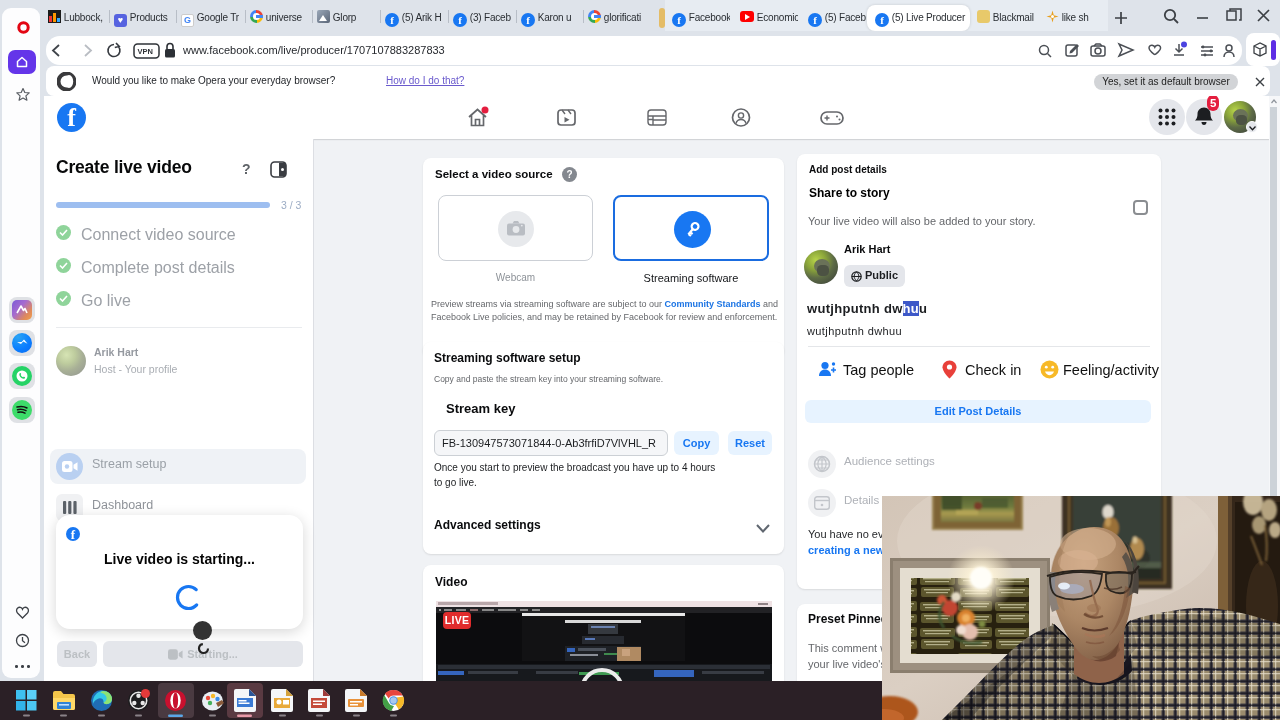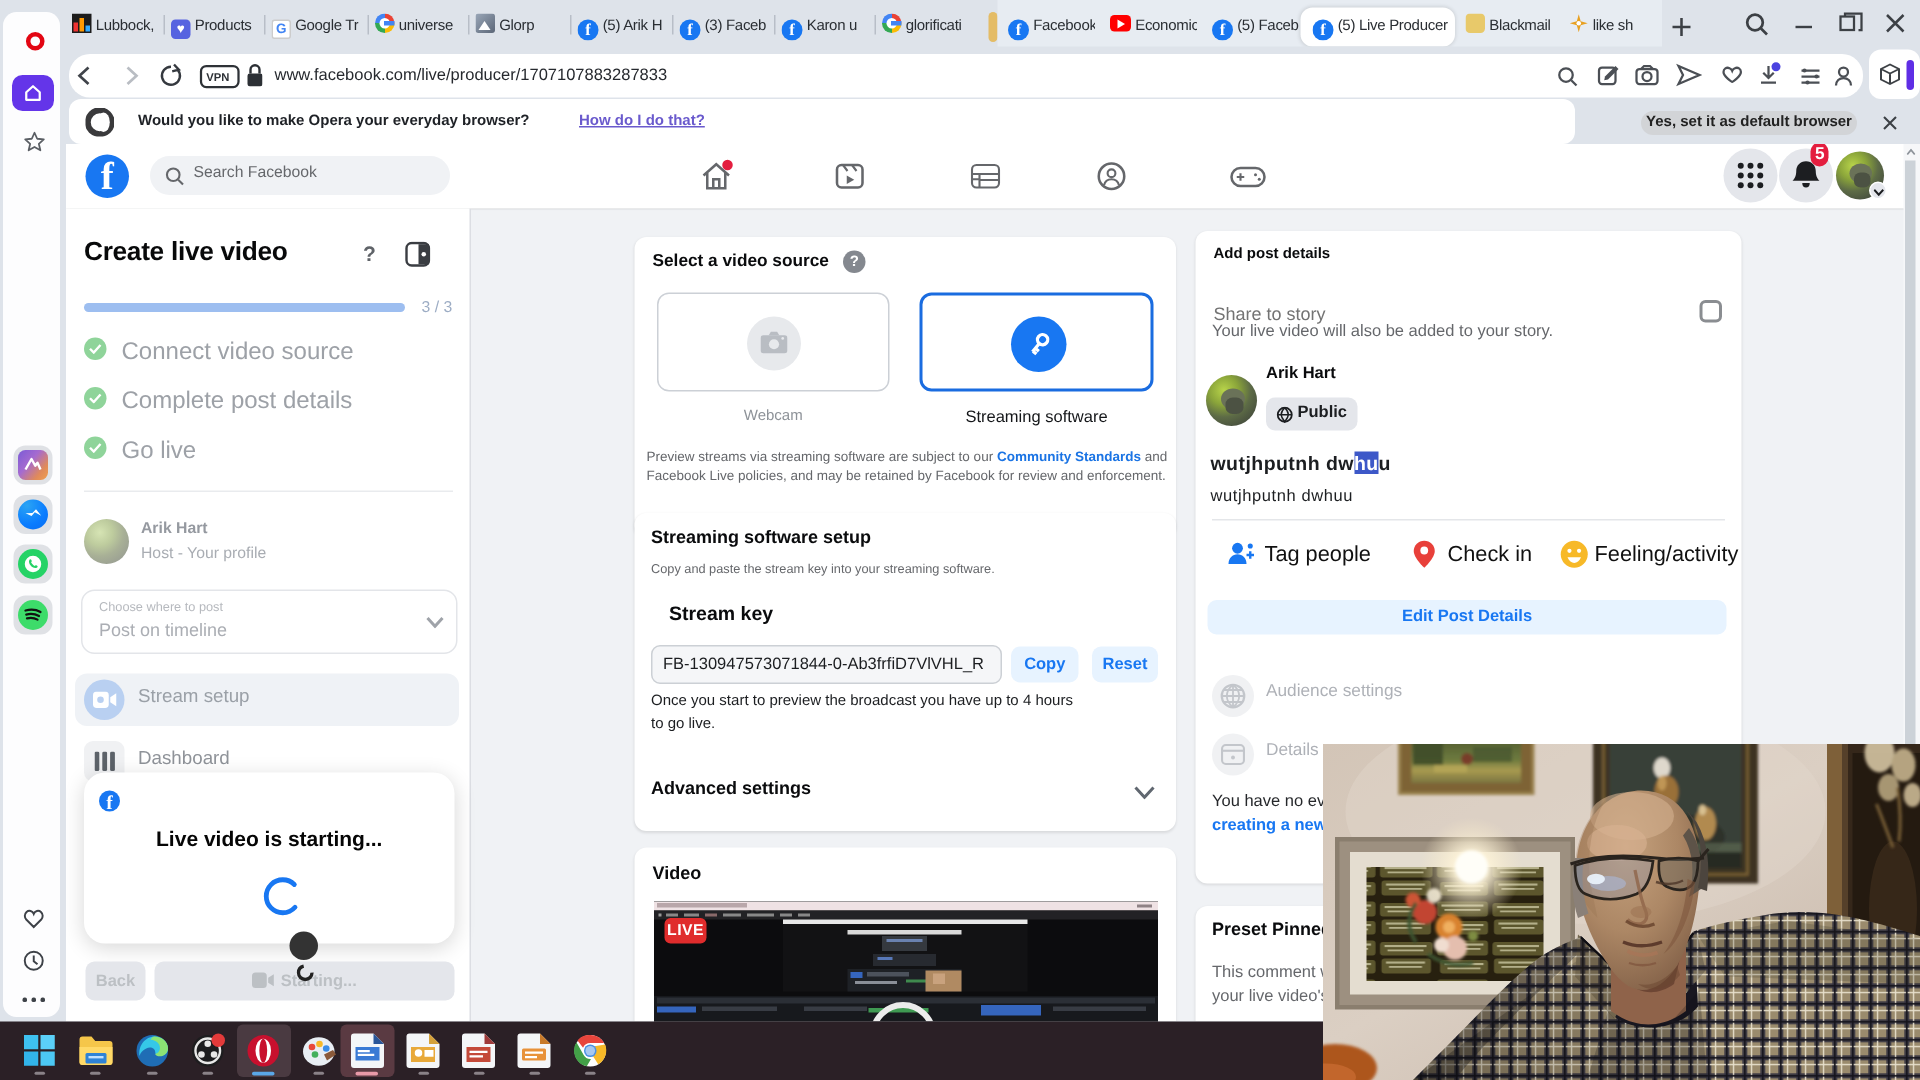--- a/index.html
+++ b/index.html
@@ -99,21 +99,21 @@
       <circle cx="169" cy="15" r="1.4" fill="#4b4f55"></circle>
   </svg>
 </div>
 
 <div class="abs" style="left:1246px;top:33px;width:34px;height:33px;background:#fff;border-radius:8px;"></div>
 <svg class="abs" style="left:1250px;top:41px;" width="20" height="18" viewBox="0 0 20 18">
   <path d="M4 5 l6 -3 6 3 v7 l-6 3 -6 -3z M4 5 l6 3 6 -3 M10 8 V15" fill="none" stroke="#3c4045" stroke-width="1.3"></path>
 </svg>
 <div class="abs" style="left:1271px;top:40px;width:5px;height:20px;background:#5f2ee5;border-radius:3px;"></div>
 
-<div id="notifbar" class="abs" style="left:46px;top:66px;width:1004px;height:30px;background:#fff;border-radius:8px;font-weight:bold;">
+<div id="notifbar" class="abs" style="left:46px;top:66px;width:1224px;height:30px;background:#fff;border-radius:8px;">
   <svg class="abs" style="left:11px;top:6px;" width="19" height="19" viewBox="0 0 19 19">
     <circle cx="9.5" cy="9.5" r="8" fill="none" stroke="#3a3a3c" stroke-width="4"></circle>
     <ellipse cx="12" cy="9.5" rx="4.2" ry="6.5" fill="#fff"></ellipse>
   </svg>
   <div class="abs" style="left:46px;top:9px;font-size:10px;color:#1e2126;">Would you like to make Opera your everyday browser?</div>
   <div class="abs" style="left:300px;top:9px;font-size:10px;color:#6a5acd;text-decoration:underline;margin-left:40px;">How do I do that?</div>
   <div class="abs" style="left:1048px;top:8px;width:144px;height:16px;background:#d2d4d7;border-radius:8px;font-size:10px;color:#222;text-align:center;line-height:16px;white-space:nowrap;">Yes, set it as default browser</div>
   <svg class="abs" style="left:1209px;top:11px;" width="10" height="10" viewBox="0 0 10 10">
       <path d="M1 1 l8 8 M9 1 L1 9" stroke="#3c4045" stroke-width="1.4"></path>
     </svg>
@@ -168,27 +168,20 @@
     <span style="position:absolute;left:0;width:2.5px;height:2.5px;border-radius:50%;background:#3e4248;"></span>
     <span style="position:absolute;left:6px;width:2.5px;height:2.5px;border-radius:50%;background:#3e4248;"></span>
     <span style="position:absolute;left:12px;width:2.5px;height:2.5px;border-radius:50%;background:#3e4248;"></span>
   </div>
 </div>
 
 <div id="fbpage" class="abs" style="left:44px;top:96px;width:1226px;height:585px;background:#f0f2f5;overflow:hidden;">
 
   <div class="abs" style="left:0;top:0;width:1226px;height:43px;background:#fff;box-shadow:0 1px 1px rgba(0,0,0,.12);">
     <div class="abs" style="left:13px;top:7px;width:29px;height:29px;border-radius:50%;background:#1877f2;color:#fff;font-family:'Liberation Serif',serif;font-weight:bold;font-size:26px;text-align:center;line-height:30px;">f</div>
-    <div class="abs" style="left:56px;top:8px;width:200px;height:26px;background:#f0f2f5;border-radius:13px;">
-      <svg style="position:absolute;left:10px;top:6.5px;" width="13" height="13" viewBox="0 0 13 13">
-          <circle cx="5.5" cy="5.5" r="4.2" fill="none" stroke="#65676b" stroke-width="1.4"></circle>
-          <line x1="8.8" y1="8.8" x2="12" y2="12" stroke="#65676b" stroke-width="1.4"></line>
-        </svg>
-      <span style="position:absolute;left:29px;top:5px;font-size:10.5px;color:#65676b;">Search Facebook</span>
-    </div>
 
     <svg class="abs" style="left:421px;top:9px;" width="394px" height="25" viewBox="0 0 394 25">
       <g fill="none" stroke="#65676b" stroke-width="1.7">
         <path d="M4 12 L12.5 4.5 21 12 M6.5 10 V20.5 h12 V10 M10.5 20.5 v-6 h4 v6"></path>
         <rect x="93" y="5" width="17" height="15" rx="3"></rect>
           <path d="M97 5 l3 4 M103 5 l3 4" stroke-width="1.4"></path>
           <path d="M99.5 12 l5 2.8 -5 2.8z" fill="#65676b" stroke="none"></path>
         <path d="M183 8 c0-1.7 1.3-3 3-3 h12 c1.7 0 3 1.3 3 3 v9 c0 1.7 -1.3 3 -3 3 h-12 c-1.7 0 -3 -1.3 -3 -3z M183 11 h18 M188 11 v9 M183 14.5 h5 M188 15 h13" stroke-width="1.4"></path>
         <circle cx="276" cy="12.5" r="8.5"></circle>
           <circle cx="276" cy="10.5" r="2.6" stroke-width="1.4"></circle>
@@ -261,27 +254,20 @@
           <path d="M1 3.5 L3.5 6 8 1" fill="none" stroke="#fff" stroke-width="1.6"></path>
         </svg>
         <div class="abs" style="left:37px;top:153px;font-size:16px;color:#9da1a7;">Go live</div>
       </div>
     <div class="abs" style="left:12px;top:188px;width:246px;height:1px;background:#e9ebee;"></div>
 
     <div class="abs" style="left:12px;top:207px;width:30px;height:30px;border-radius:50%;background:radial-gradient(circle at 35% 30%,#d6e4b4 0%,#becc9e 30%,#a8b096 55%,#9ba093 80%);"></div>
     <div class="abs" style="left:50px;top:207px;font-size:10.5px;font-weight:bold;color:#9599a0;">Arik Hart</div>
     <div class="abs" style="left:50px;top:224px;font-size:10.5px;color:#a9adb3;">Host - Your profile</div>
 
-    <div class="abs" style="left:10px;top:254px;width:251px;height:43px;border:1px solid #e3e5e9;border-radius:9px;">
-      <span style="position:absolute;left:11px;top:5px;font-size:8.5px;color:#b6b9be;">Choose where to post</span>
-      <span style="position:absolute;left:11px;top:19px;font-size:12px;color:#abaeb4;">Post on timeline</span>
-      <svg style="position:absolute;left:229px;top:17px;" width="12" height="8" viewBox="0 0 12 8">
-          <path d="M1 1 L6 6.5 11 1" fill="none" stroke="#9fa3a9" stroke-width="2"></path>
-        </svg>
-    </div>
 
     <div class="abs" style="left:6px;top:310px;width:256px;height:35px;background:#eff2f6;border-radius:8px;">
       <span style="position:absolute;left:6px;top:4px;width:27px;height:27px;border-radius:50%;background:#b9d0f1;"></span>
       <svg style="position:absolute;left:12px;top:12px;" width="16" height="11" viewBox="0 0 16 11">
           <rect x="0" y="0" width="10.5" height="11" rx="2.5" fill="#fff"></rect>
           <path d="M11.5 3.8 L15.5 1.2 v8.6 L11.5 7.2z" fill="#fff"></path>
           <circle cx="5" cy="5.5" r="2.2" fill="#b9d0f1"></circle>
         </svg>
       <span style="position:absolute;left:42px;top:8px;font-size:12.5px;color:#9aa0a7;">Stream setup</span>
     </div>
@@ -398,21 +384,21 @@
       <svg class="abs" style="left:142px;top:64px;" width="62" height="16" viewBox="0 0 62 16">
           <circle cx="24" cy="25" r="20" fill="none" stroke="#ececec" stroke-width="4"></circle>
         </svg>
 
       <div class="abs" style="left:7px;top:11px;width:28px;height:17px;background:#e02c2c;border-radius:4px;color:#fff;font-weight:bold;font-size:10.5px;text-align:center;line-height:17px;letter-spacing:.3px;">LIVE</div>
     </div>
   </div>
 
   <div class="abs" style="left:753px;top:58px;width:364px;height:435px;background:#fff;border-radius:8px;box-shadow:0 1px 2px rgba(0,0,0,.1);">
     <div class="abs" style="left:12px;top:10px;font-size:10px;font-weight:bold;color:#0a0b0d;">Add post details</div>
-    <div class="abs" style="left:12px;top:48px;font-size:12px;font-weight:normal;color:#737373;">Share to story</div>
+    <div class="abs" style="left:12px;top:32px;font-size:12px;font-weight:bold;color:#000000;">Share to story</div>
     <div class="abs" style="left:336px;top:46px;width:15px;height:15px;border:2px solid #8a8d91;border-radius:4px;"></div>
     <div class="abs" style="left:11px;top:61px;font-size:11px;color:#65676b;">Your live video will also be added to your story.</div>
     <div class="abs" style="left:7px;top:96px;width:34px;height:34px;border-radius:50%;background:radial-gradient(circle at 35% 30%,#b8d44a 0%,#8aa43a 30%,#5d6b46 55%,#474f3e 80%);overflow:hidden;">
       <span style="position:absolute;left:10px;top:9px;width:16px;height:14px;border-radius:50%;background:#6a7258;"></span>
       <span style="position:absolute;left:13px;top:15px;width:12px;height:11px;border-radius:40%;background:#4c5243;"></span>
     </div>
     <div class="abs" style="left:47px;top:89px;font-size:11px;font-weight:bold;color:#0a0b0d;">Arik Hart</div>
     <div class="abs" style="left:47px;top:111px;width:61px;height:22px;background:#e4e6eb;border-radius:6px;">
       <svg style="position:absolute;left:7px;top:6px;" width="11" height="11" viewBox="0 0 11 11">
           <circle cx="5.5" cy="5.5" r="4.7" fill="none" stroke="#1c1e21" stroke-width="1.2"></circle>

